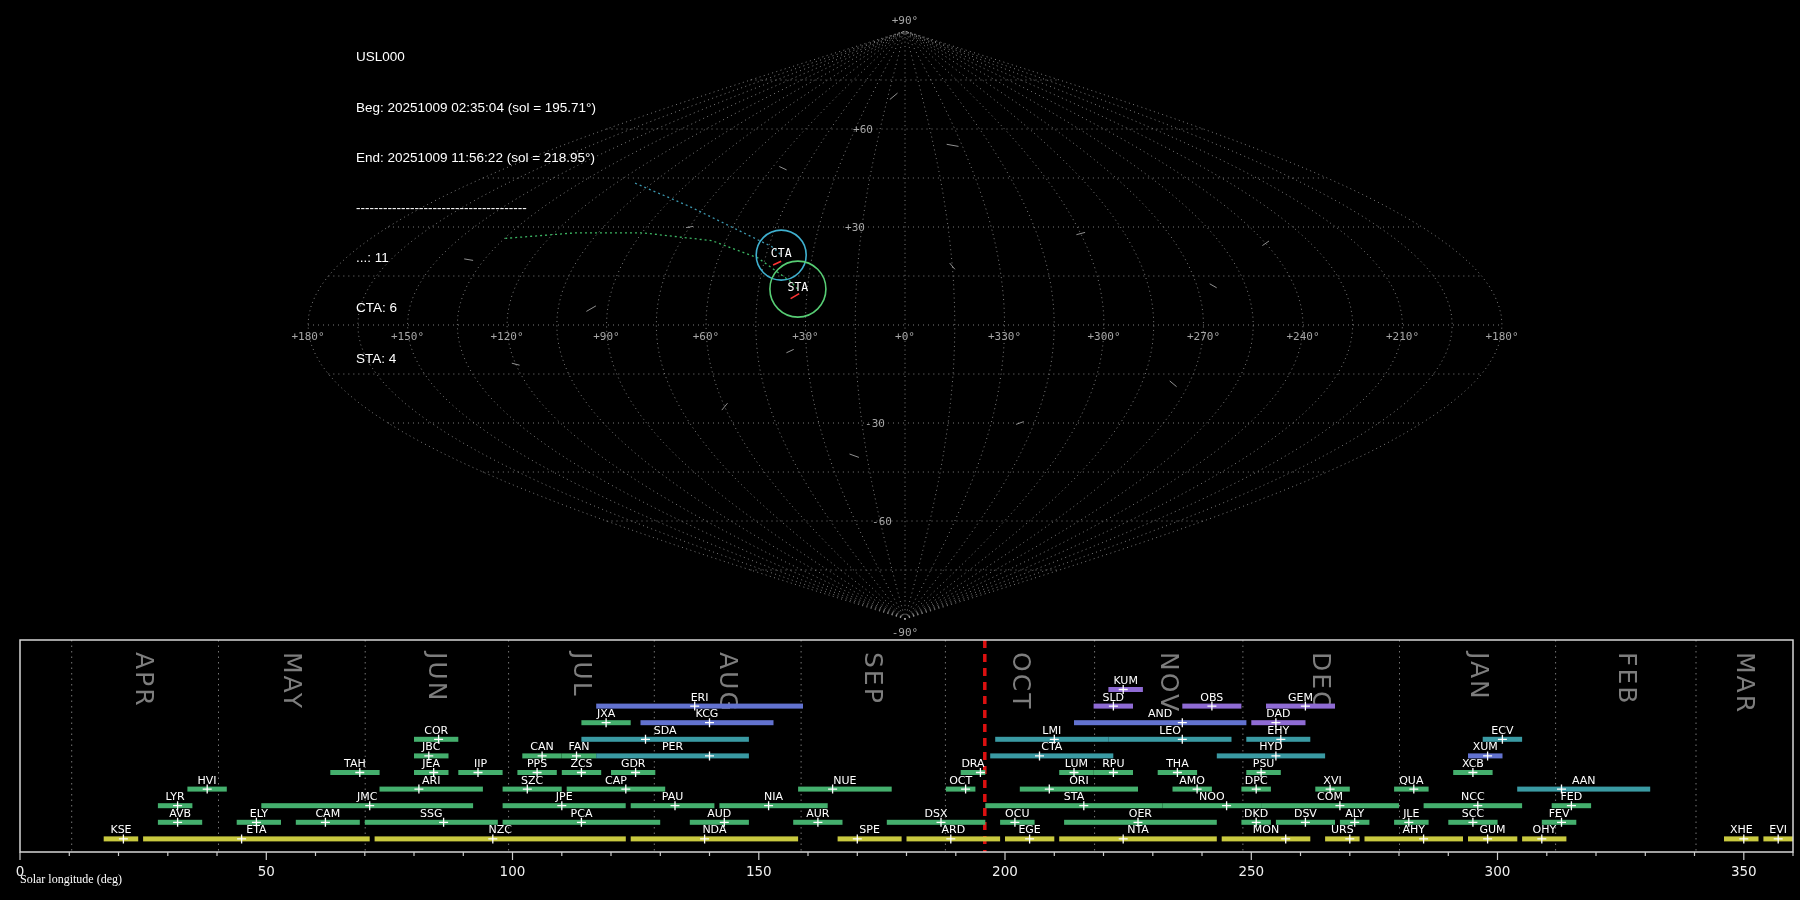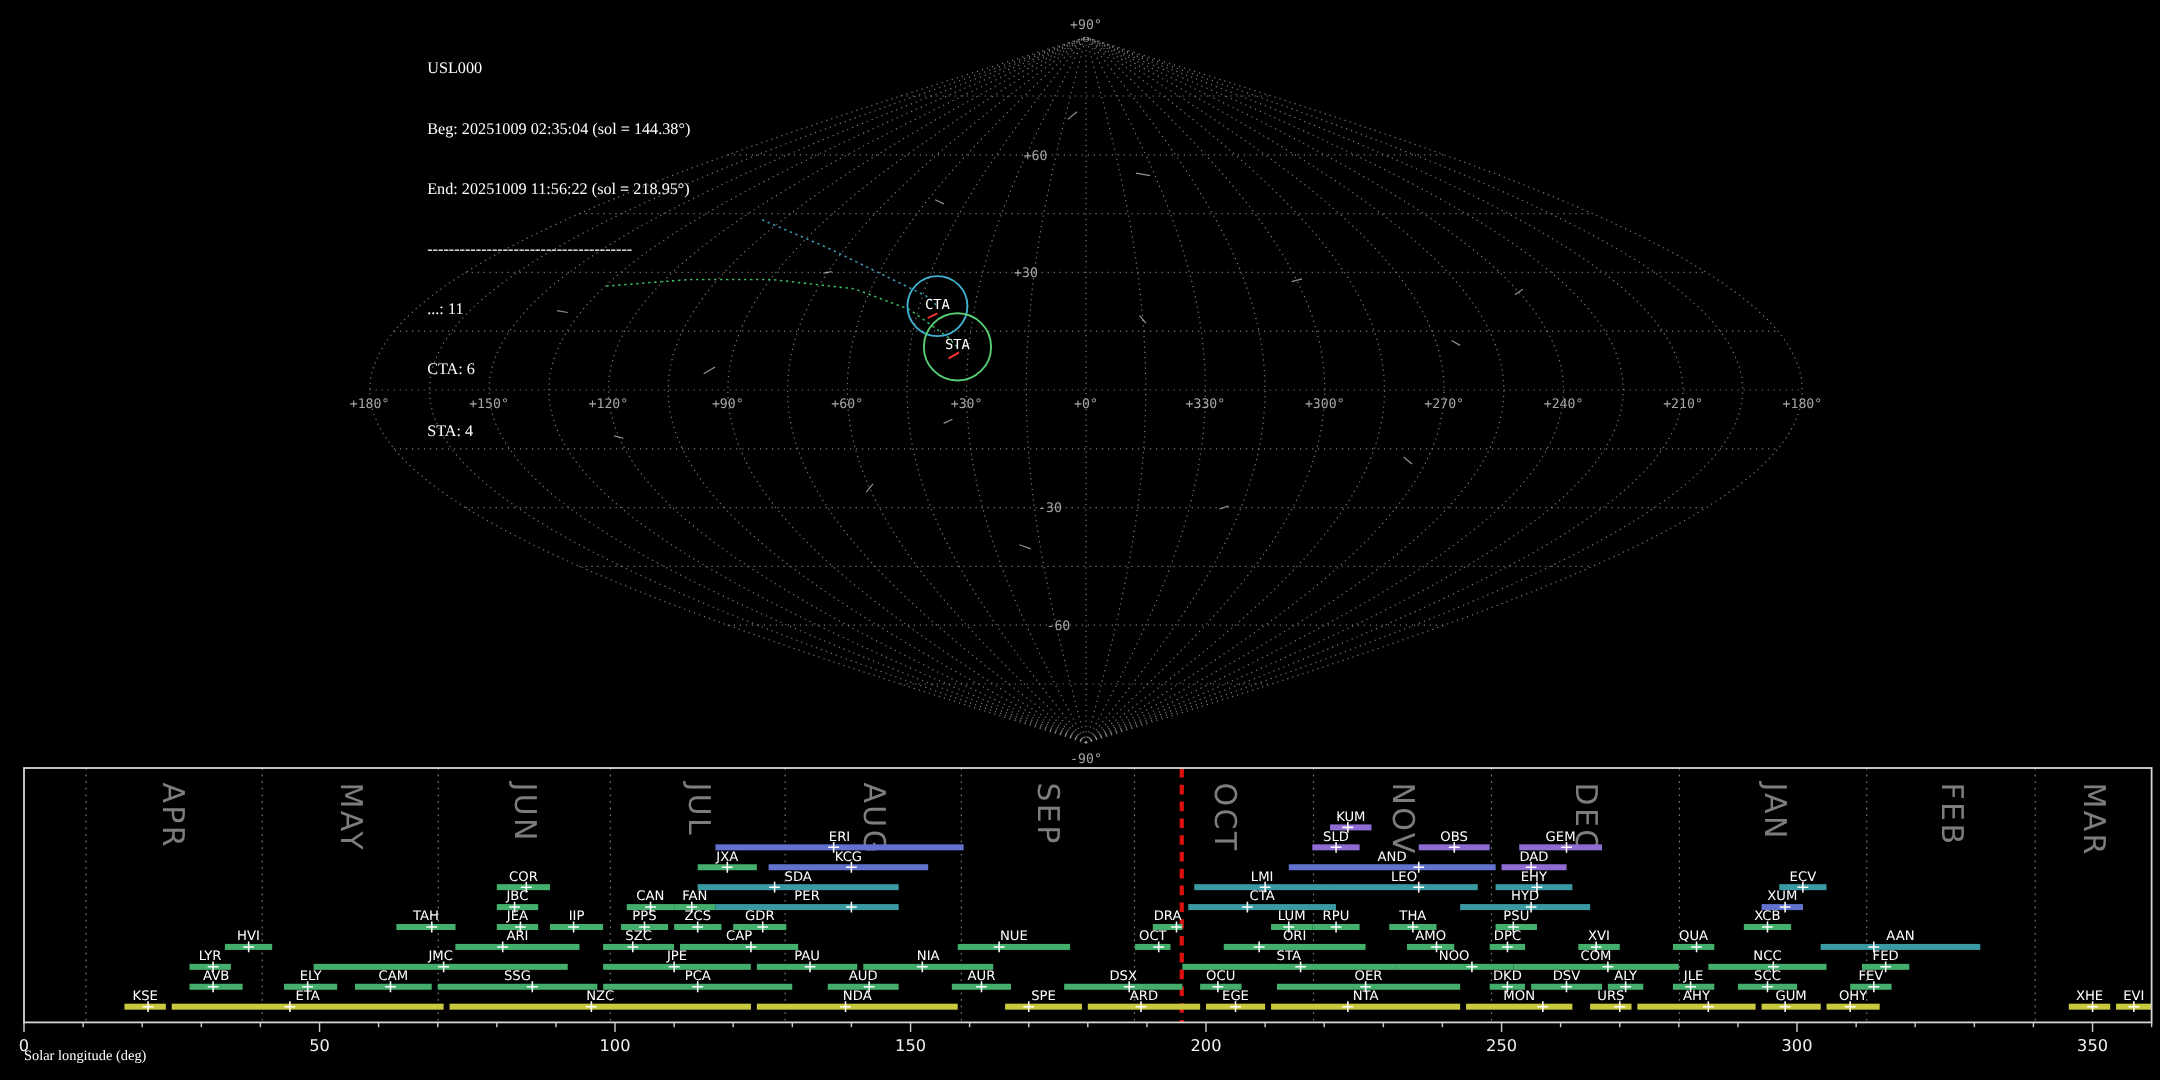--- a/index.html
+++ b/index.html
@@ -1,19 +1,19 @@
 <!DOCTYPE html>
 <html><head>
 <meta charset="utf-8">
 <style>
   html,body{margin:0;padding:0;background:#000;}
   body{width:1800px;height:900px;position:relative;overflow:hidden;font-family:"DejaVu Sans",sans-serif;}
   #scene{position:absolute;left:0;top:0;}
   #session-info{position:absolute;left:356px;top:16px;color:#fff;
-    font-family:Liberation Serif, serif;font-size:13.5px;line-height:1.24;white-space:pre;}
+    font-family:Liberation Sans, sans-serif;font-size:13.5px;line-height:1.24;white-space:pre;}
   #axis-label{position:absolute;left:20px;top:872px;width:1773px;text-align:left;
     color:#fff;font-size:12px;font-family:Liberation Serif, serif;}
 </style>
 </head>
 <body>
 
 <svg id="scene" width="1800" height="900">
     <g>
       <path d="M905.0 619.0L936.2 609.2L967.4 599.4L998.4 589.6L1029.1 579.8L1059.5 570.0L1089.5 560.2L1118.9 550.4L1147.8 540.6L1176.0 530.8L1203.5 521.0L1230.1 511.2L1255.9 501.4L1280.7 491.6L1304.5 481.8L1327.1 472.0L1348.7 462.2L1369.0 452.4L1388.0 442.6L1405.7 432.8L1422.0 423.0L1436.9 413.2L1450.4 403.4L1462.3 393.6L1472.8 383.8L1481.7 374.0L1489.0 364.2L1494.6 354.4L1498.7 344.6L1501.2 334.8L1502.0 325.0L1501.2 315.2L1498.7 305.4L1494.6 295.6L1489.0 285.8L1481.7 276.0L1472.8 266.2L1462.3 256.4L1450.4 246.6L1436.9 236.8L1422.0 227.0L1405.7 217.2L1388.0 207.4L1369.0 197.6L1348.7 187.8L1327.1 178.0L1304.5 168.2L1280.7 158.4L1255.9 148.6L1230.1 138.8L1203.5 129.0L1176.0 119.2L1147.8 109.4L1118.9 99.6L1089.5 89.8L1059.5 80.0L1029.1 70.2L998.4 60.4L967.4 50.6L936.2 40.8L905.0 31.0" fill="none" stroke="#9a9a9a" stroke-width="1" stroke-dasharray="1 3.4" opacity="0.8"></path>
       <path d="M905.0 619.0L933.6 609.2L962.2 599.4L990.6 589.6L1018.8 579.8L1046.6 570.0L1074.1 560.2L1101.1 550.4L1127.6 540.6L1153.4 530.8L1178.6 521.0L1203.1 511.2L1226.7 501.4L1249.4 491.6L1271.2 481.8L1292.0 472.0L1311.7 462.2L1330.3 452.4L1347.7 442.6L1364.0 432.8L1378.9 423.0L1392.6 413.2L1404.9 403.4L1415.9 393.6L1425.5 383.8L1433.6 374.0L1440.3 364.2L1445.5 354.4L1449.3 344.6L1451.5 334.8L1452.3 325.0L1451.5 315.2L1449.3 305.4L1445.5 295.6L1440.3 285.8L1433.6 276.0L1425.5 266.2L1415.9 256.4L1404.9 246.6L1392.6 236.8L1378.9 227.0L1364.0 217.2L1347.7 207.4L1330.3 197.6L1311.7 187.8L1292.0 178.0L1271.2 168.2L1249.4 158.4L1226.7 148.6L1203.1 138.8L1178.6 129.0L1153.4 119.2L1127.6 109.4L1101.1 99.6L1074.1 89.8L1046.6 80.0L1018.8 70.2L990.6 60.4L962.2 50.6L933.6 40.8L905.0 31.0" fill="none" stroke="#9a9a9a" stroke-width="1" stroke-dasharray="1 3.4" opacity="0.8"></path>
@@ -604,21 +604,21 @@
       <text x="758.8" y="876" fill="#f0f0f0" font-size="13.5" text-anchor="middle" font-family="DejaVu Sans, sans-serif">150</text>
       <text x="1005.0" y="876" fill="#f0f0f0" font-size="13.5" text-anchor="middle" font-family="DejaVu Sans, sans-serif">200</text>
       <text x="1251.3" y="876" fill="#f0f0f0" font-size="13.5" text-anchor="middle" font-family="DejaVu Sans, sans-serif">250</text>
       <text x="1497.5" y="876" fill="#f0f0f0" font-size="13.5" text-anchor="middle" font-family="DejaVu Sans, sans-serif">300</text>
       <text x="1743.8" y="876" fill="#f0f0f0" font-size="13.5" text-anchor="middle" font-family="DejaVu Sans, sans-serif">350</text>
     </g>
   </svg>
 
 <div id="session-info">
   <div>USL000</div>
-  <div>Beg: 20251009 02:35:04 (sol = 144.38°)</div>
+  <div>Beg: 20251009 02:35:04 (sol = 195.71°)</div>
   <div>End: 20251009 11:56:22 (sol = 218.95°)</div>
   <div>--------------------------------------</div>
   <div>...: 11</div>
   <div>CTA: 6</div>
   <div>STA: 4</div>
 </div>
 
 <div id="axis-label">Solar longitude (deg)</div>
 
 </body></html>

